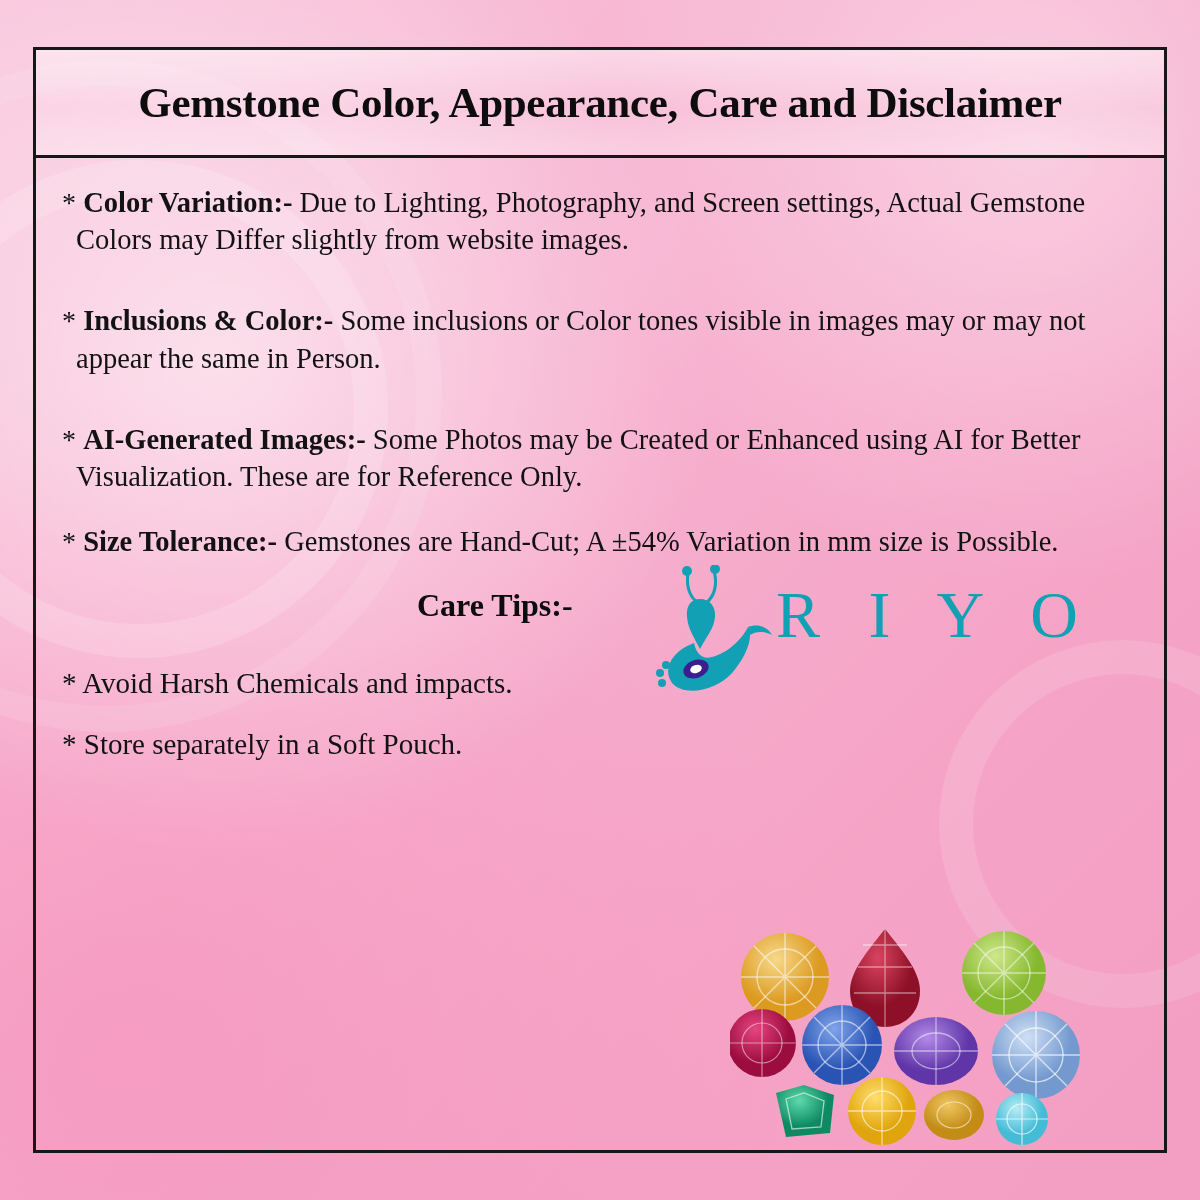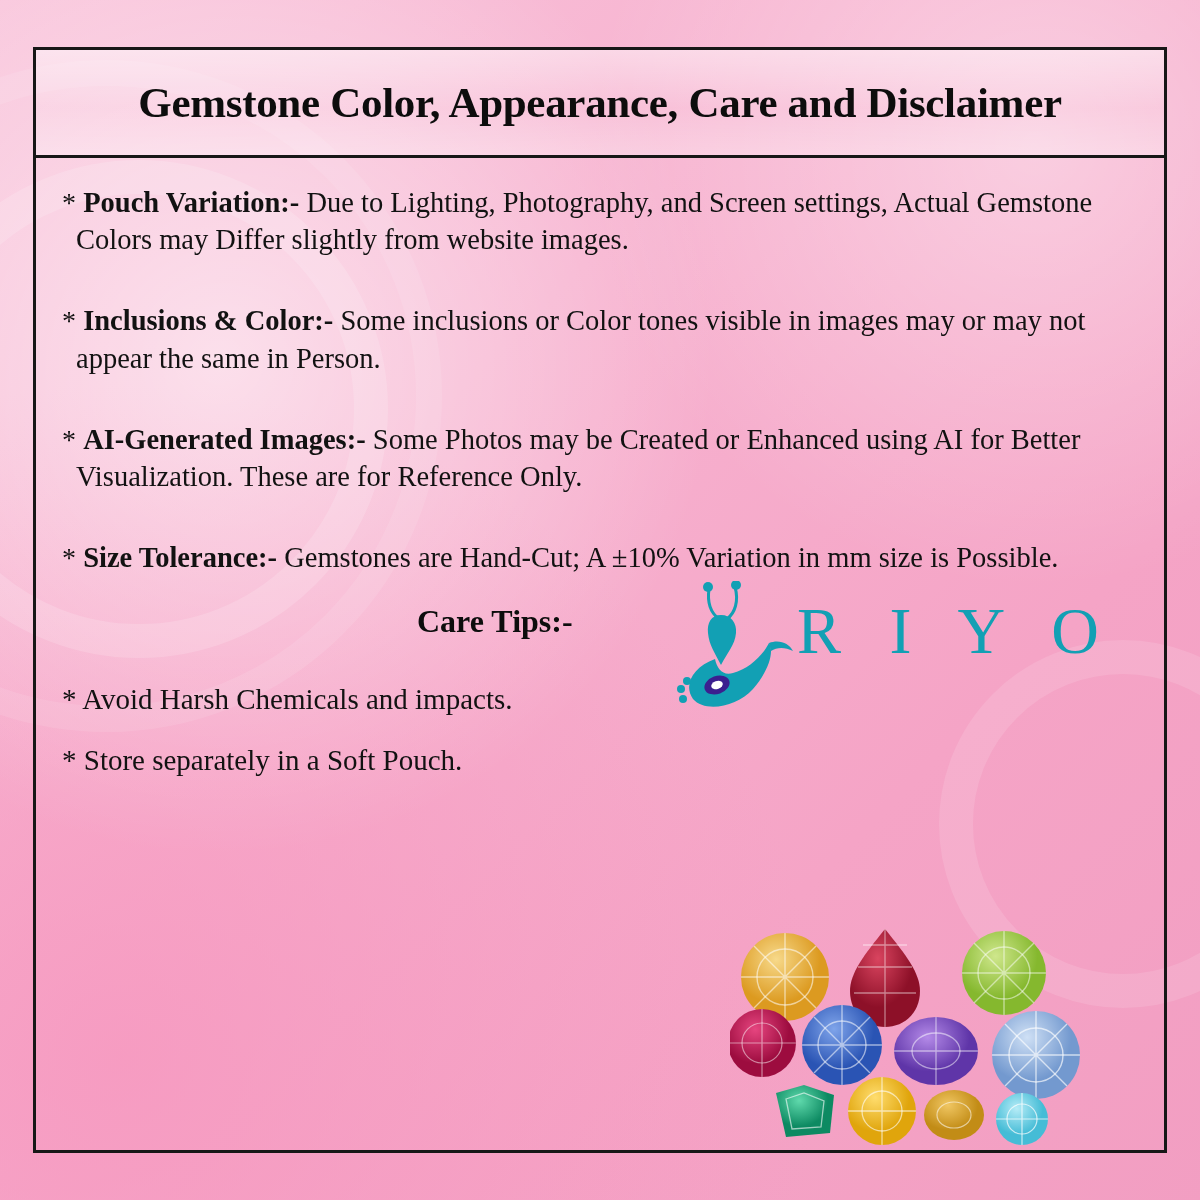--- a/index.html
+++ b/index.html
@@ -82,41 +82,41 @@
   .bullet .star {
     font-weight: normal;
     font-size: 28px;
   }
   .bullet b {
     font-weight: bold;
   }
   .b-color { margin-bottom: 44px; }
   .b-nat   { margin-bottom: 44px; }
   .b-incl  { margin-bottom: 44px; }
-  .b-ai    { margin-bottom: 44px; }
+  .b-ai    { margin-bottom: 28px; }
   .b-size  { margin-bottom: 4px; }
 
   
   .care-row {
     position: relative;
     height: 92px;
   }
   .care-heading {
     position: absolute;
     left: 355px;
     top: 22px;
     font-size: 32px;
     font-weight: bold;
     color: #0d0d0d;
   }
 
   
   .logo {
     position: absolute;
-    right: 11px;
+    right: 32px;
     top: 4px;
     width: 470px;
     height: 120px;
   }
   .logo-text {
     position: absolute;
     left: 140px;
     top: 8px;
     font-size: 66px;
     letter-spacing: 16px;
@@ -163,37 +163,37 @@
   <div class="card">
 
     <div class="title-bar">
       <div class="title">Gemstone Color, Appearance, Care and Disclaimer</div>
     </div>
 
     <div class="body">
 
       <p class="bullet b-color">
         <span class="star">*</span>
-        <b>Pouch Variation:-</b><span> Due to Lighting, Photography, and Screen settings, Actual Gemstone Colors may Differ slightly from website images.</span>
+        <b>Color Variation:-</b><span> Due to Lighting, Photography, and Screen settings, Actual Gemstone Colors may Differ slightly from website images.</span>
       </p>
 
 
       <p class="bullet b-incl">
         <span class="star">*</span>
         <b>Inclusions &amp; Color:-</b><span> Some inclusions or Color tones visible in images may or may not appear the same in Person.</span>
       </p>
 
       <p class="bullet b-ai">
         <span class="star">*</span>
         <b>AI-Generated Images:-</b><span> Some Photos may be Created or Enhanced using AI for Better Visualization. These are for Reference Only.</span>
       </p>
 
       <p class="bullet b-size">
         <span class="star">*</span>
-        <b>Size Tolerance:-</b><span> Gemstones are Hand-Cut; A ±10% Variation in mm size is Possible.</span>
+        <b>Size Tolerance:-</b><span> Gemstones are Hand-Cut; A ±54% Variation in mm size is Possible.</span>
       </p>
 
       <div class="care-row">
         <div class="care-heading">Care Tips:-</div>
 
         <div class="logo">
           <svg class="peacock" width="150" height="130" viewBox="0 0 150 130">
             <g fill="#12a0b4">
 
               <path d="M52 8 C50 22 54 32 62 38" stroke="#12a0b4" stroke-width="3" fill="none"></path>

